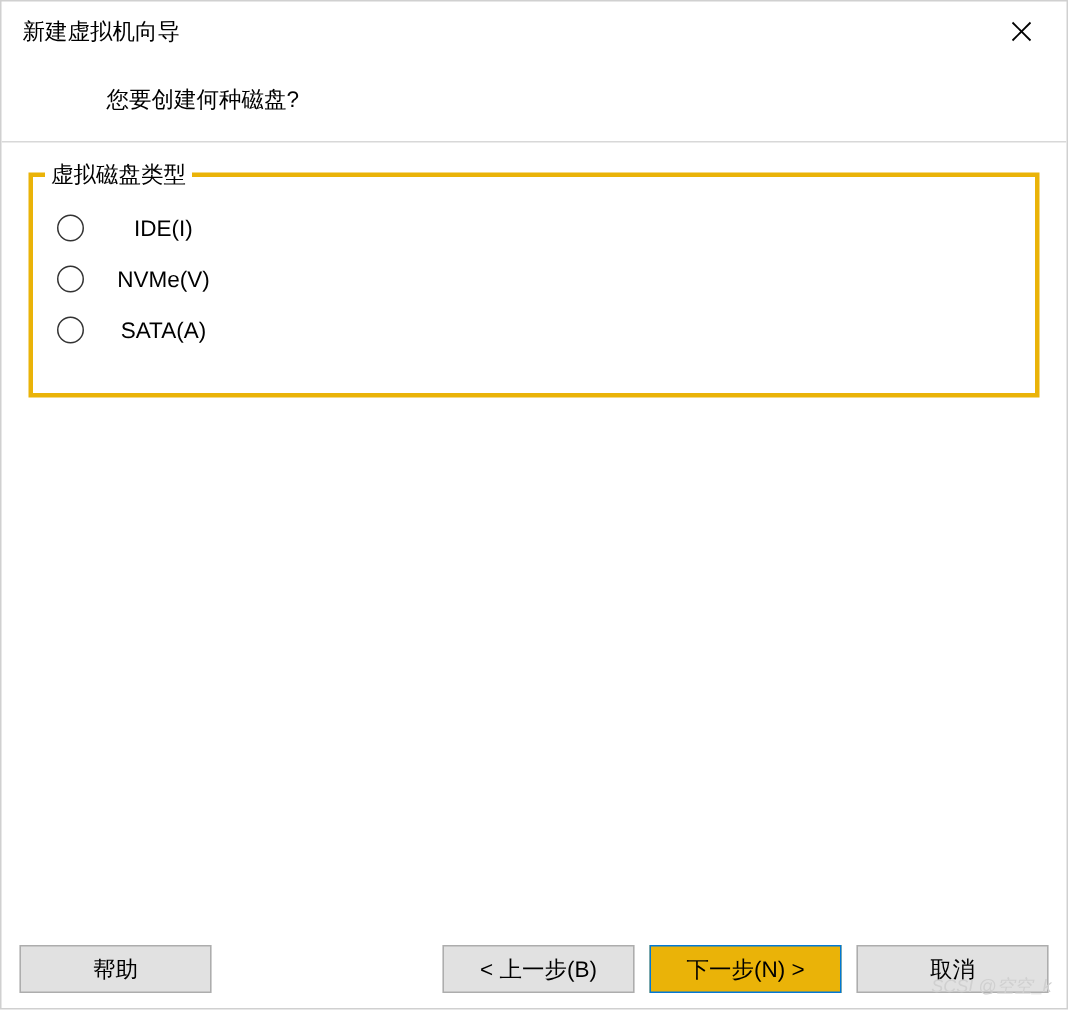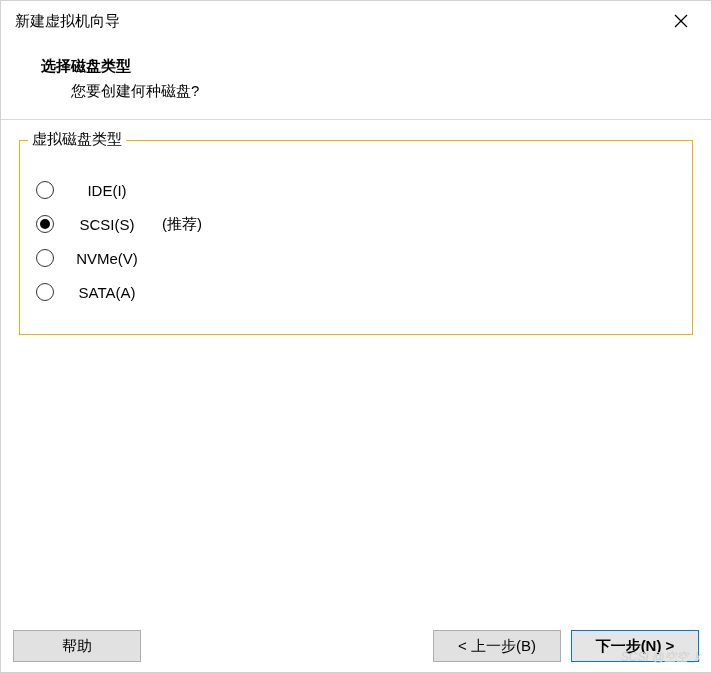--- a/index.html
+++ b/index.html
@@ -56,22 +56,22 @@
     }
     .divider {
       border: none;
       border-top: 1px solid #d8d8d8;
       margin: 0;
     }
     .content-area {
       padding: 20px 18px 10px 18px;
     }
     .fieldset {
-      border: 1px solid #eab308;
-      padding: 29px 16px 22px 16px;
+      border: 3px solid #eab308;
+      padding: 14px 16px 22px 16px;
       position: relative;
     }
     .fieldset-legend {
       position: absolute;
       top: -11px;
       left: 8px;
       background: #fff;
       padding: 0 4px;
       font-size: 15px;
       color: #000;
@@ -135,23 +135,22 @@
       cursor: pointer;
       padding: 0 14px;
       min-width: 128px;
       color: #000;
       text-align: center;
     }
     .btn-help {
       margin-right: auto;
     }
     .btn-primary {
-      background: #e5e5e5;
+      background: #eab308;
       border: 1.5px solid #0078d7;
-      font-weight: bold;
     }
     .watermark {
       position: absolute;
       bottom: 6px;
       right: 10px;
       font-size: 12px;
       color: #d0d0d0;
       font-style: italic;
       pointer-events: none;
     }
@@ -163,55 +162,50 @@
   <span class="title-bar-text">新建虚拟机向导</span>
   <div class="close-btn">
     <svg viewBox="0 0 14 14">
       <line x1="1" y1="1" x2="13" y2="13" stroke="#000" stroke-width="1.2"></line>
       <line x1="13" y1="1" x2="1" y2="13" stroke="#000" stroke-width="1.2"></line>
     </svg>
   </div>
 </div>
 
 <div class="header-section">
-  <div class="header-title">选择磁盘类型</div>
   <div class="header-subtitle">您要创建何种磁盘?</div>
 </div>
 
 <hr class="divider">
 
 <div class="content-area">
   <div class="fieldset">
     <span class="fieldset-legend">虚拟磁盘类型</span>
 
     <div class="radio-row">
       <input type="radio" name="disktype" class="radio-input" style="">
       <label class="radio-label">IDE(I)</label>
       <span class="radio-note"></span>
     </div>
 
-    <div class="radio-row">
-      <input type="radio" name="disktype" class="radio-input" checked="" style="">
-      <label class="radio-label">SCSI(S)</label>
-      <span class="radio-note">(推荐)</span>
-    </div>
 
     <div class="radio-row">
       <input type="radio" name="disktype" class="radio-input" style="">
       <label class="radio-label">NVMe(V)</label>
       <span class="radio-note"></span>
     </div>
 
     <div class="radio-row">
       <input type="radio" name="disktype" class="radio-input" style="">
       <label class="radio-label">SATA(A)</label>
       <span class="radio-note"></span>
     </div>
   </div>
 </div>
 
 <div class="button-bar">
   <button class="btn btn-help">帮助</button>
   <button class="btn">&lt; 上一步(B)</button>
   <button class="btn btn-primary">下一步(N) &gt;</button>
+  <button class="btn">取消</button>
 </div>
 
 <div class="watermark">SCSI @空空_k</div>
 
 </body></html>

